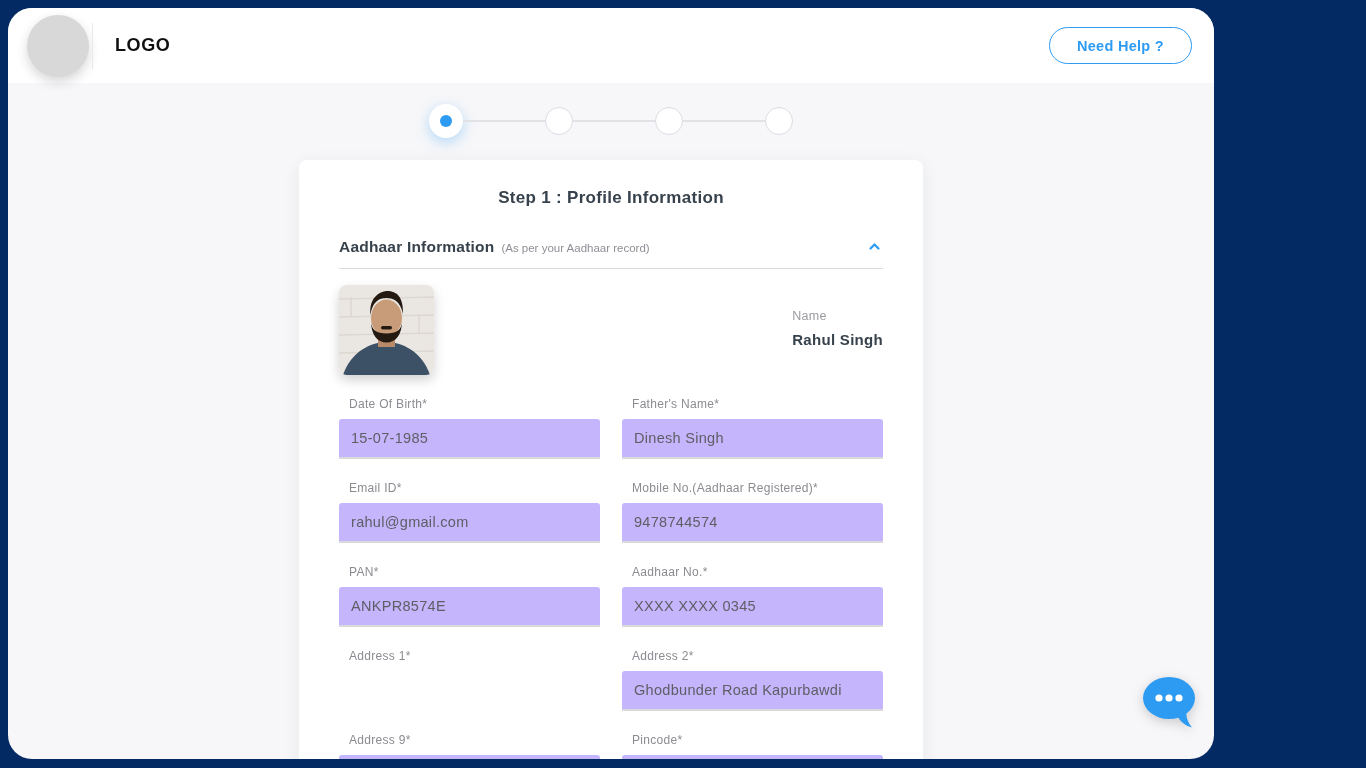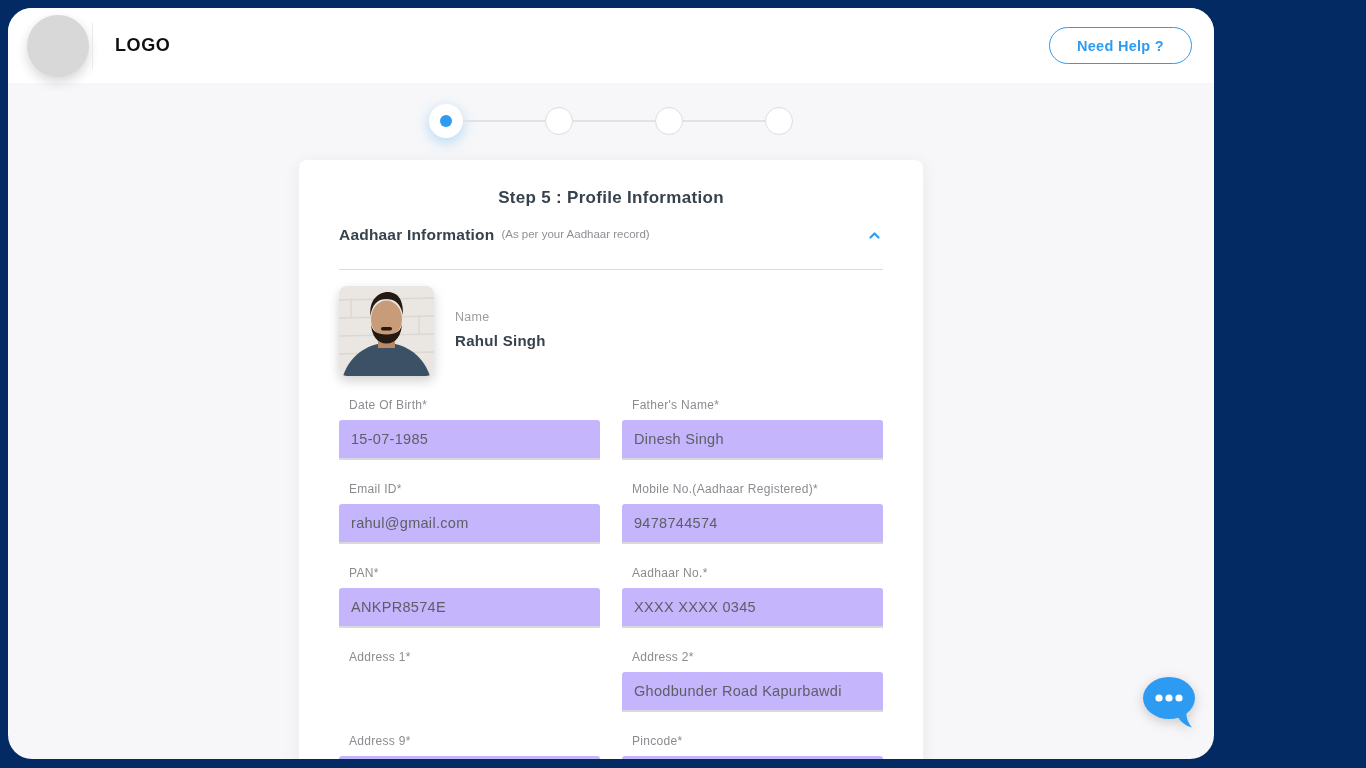--- a/index.html
+++ b/index.html
@@ -61,32 +61,32 @@
     width:624px; margin:21px auto 0;
     background:#fff; border-radius:8px;
     box-shadow:0 4px 18px rgba(30,40,60,.07);
     padding:28px 40px 40px;
   }
   .card-title {
     text-align:center; font-size:17px; font-weight:700;
     color:#37424c; letter-spacing:.3px;
   }
   .section-head {
-    display:flex; 
-    margin-top:18px; padding-bottom:24px;
+    display:flex; align-items:center;
+    margin-top:29px; padding-bottom:12px;
     border-bottom:1px solid #dcdcdf;
   }
   .section-title { font-size:15.5px; font-weight:700; color:#37424c; letter-spacing:.2px; }
   .section-hint { font-size:11.5px; color:#8f8f96; margin-left:7px; padding-top:2px; }
   .collapse-btn {
     margin-left:auto; background:none; border:none; cursor:pointer;
     padding:2px; display:flex; align-items:center;
   }
   
-  .profile-row { display:flex; margin-top:16px; }
+  .profile-row { display:flex; margin-top:16px;justify-content:space-between; }
   .photo {
     width:95px; height:90px; border-radius:8px; overflow:hidden;
     box-shadow:0 5px 12px rgba(0,0,0,.18); flex:0 0 auto;
   }
   .photo svg { display:block; }
   .name-block { margin-left:21px; padding-top:24px; }
   .name-label { font-size:12.5px; color:#9b9ba1; letter-spacing:.3px; }
   .name-value { font-size:15px; font-weight:700; color:#37424c; margin-top:8px; letter-spacing:.3px; }
   
   .form-grid {
@@ -127,21 +127,21 @@
     </div>
     <div class="connector"></div>
     <div class="step-circle"></div>
     <div class="connector"></div>
     <div class="step-circle"></div>
     <div class="connector"></div>
     <div class="step-circle"></div>
   </div>
 
   <div class="card">
-    <div class="card-title">Step 5 : Profile Information</div>
+    <div class="card-title">Step 1 : Profile Information</div>
 
     <div class="section-head">
       <span class="section-title">Aadhaar Information</span>
       <span class="section-hint">(As per your Aadhaar record)</span>
       <button class="collapse-btn">
         <span>
           <svg width="13" height="9" viewBox="0 0 13 9">
             <path d="M2.5 6.5 L6.5 2.5 L10.5 6.5" stroke="#2e9bf3" stroke-width="2.2" fill="none" stroke-linecap="round" stroke-linejoin="round"></path>
           </svg>
         </span>

